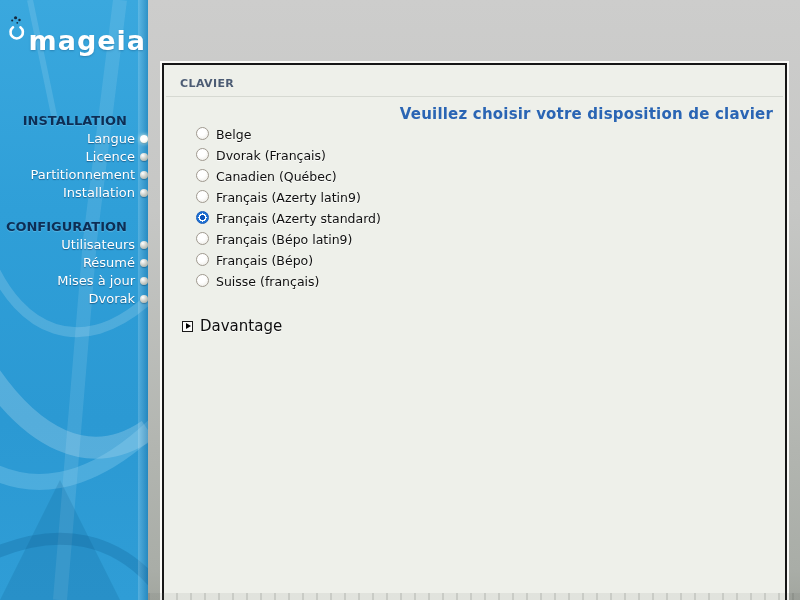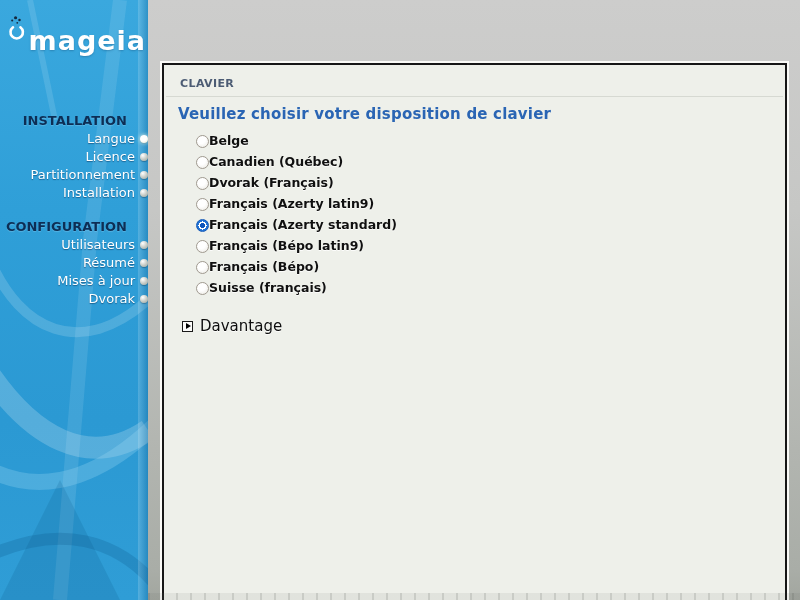--- a/index.html
+++ b/index.html
@@ -63,24 +63,24 @@
   .panel{
     position:absolute;left:14px;top:48px;width:625px;height:592px;box-sizing:border-box;
     background:#eef0ea;border:2px solid #161616;box-shadow:0 0 0 2px #fafaf7;margin-top:15px;
   }
   .panel-head{padding:7px 12px 5px 14px;margin:0 2px;border-bottom:1px solid #d6d9d2;}
   .panel-head .crumb{
     font-size:11px;font-weight:bold;letter-spacing:.4px;color:#4c5c74;
   }
   .title{
     margin:8px 12px 0 14px;color:#2a65b4;font-size:15px;font-weight:bold;
-    letter-spacing:.2px;line-height:18px;
+    letter-spacing:.2px;line-height:18px;text-align:right;
   }
   .options{margin:4px 0 0 32px;}
-  .option-row{height:21px;display:flex;align-items:flex-end;cursor:pointer;font-weight:bold;}
+  .option-row{height:21px;display:flex;align-items:flex-start;gap:7px;cursor:pointer;}
   .radio{
     width:13px;height:13px;border-radius:50%;box-sizing:border-box;flex:0 0 auto;
     border:1px solid #a09a90;
     background:radial-gradient(circle at 40% 32%,#ffffff 0 40%,#f2f1ed 75%,#e4e2dc 100%);
   }
   .option-row.selected .radio{
     border:1px solid #155ab8;
     background:radial-gradient(circle,#0f56bb 0 2.6px,#ffffff 2.6px 4.1px,#2173d6 4.1px 7px);
   }
   .option-label{font-size:12.5px;color:#101010;text-shadow:0 1px 0 rgba(255,255,255,.8);}
@@ -189,25 +189,25 @@
 
     <div class="title">Veuillez choisir votre disposition de clavier</div>
 
     <div class="options">
       <div class="option-row">
         <span class="radio"></span>
         <span class="option-label">Belge</span>
       </div>
       <div class="option-row">
         <span class="radio"></span>
+        <span class="option-label">Dvorak (Français)</span>
+      </div>
+      <div class="option-row">
+        <span class="radio"></span>
         <span class="option-label">Canadien (Québec)</span>
-      </div>
-      <div class="option-row">
-        <span class="radio"></span>
-        <span class="option-label">Dvorak (Français)</span>
       </div>
       <div class="option-row">
         <span class="radio"></span>
         <span class="option-label">Français (Azerty latin9)</span>
       </div>
       <div class="option-row selected">
         <span class="radio"></span>
         <span class="option-label">Français (Azerty standard)</span>
       </div>
       <div class="option-row">

